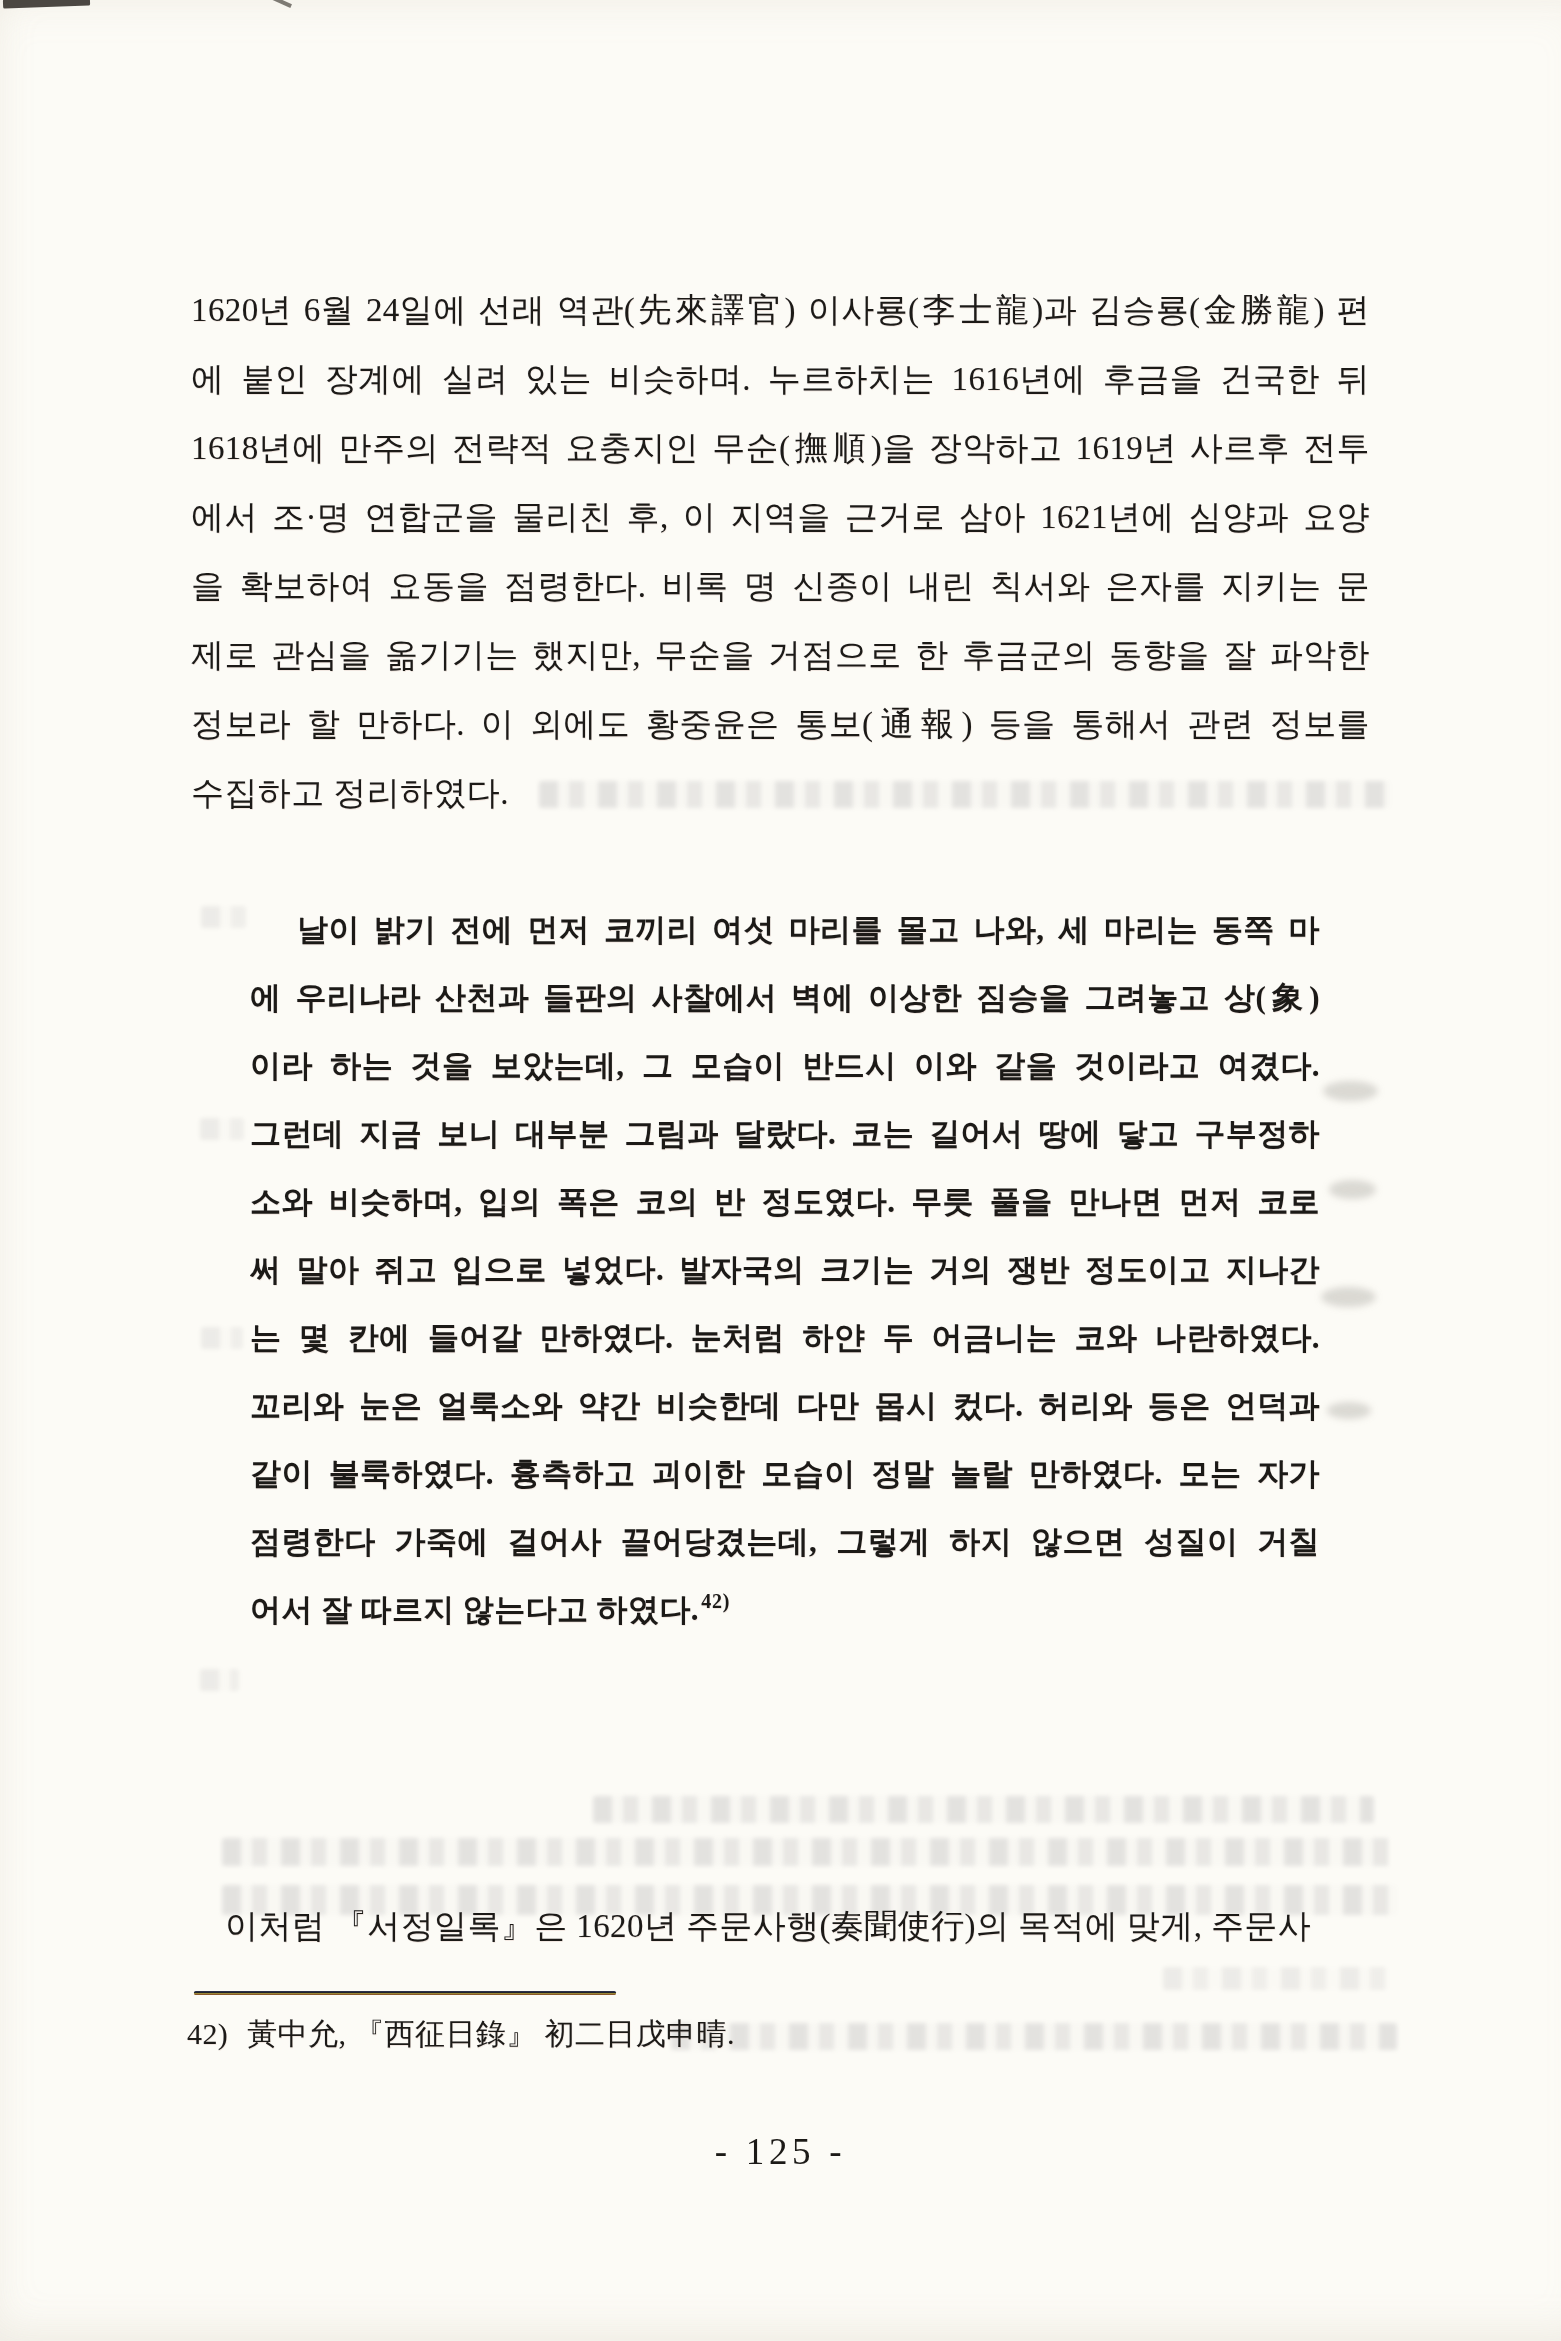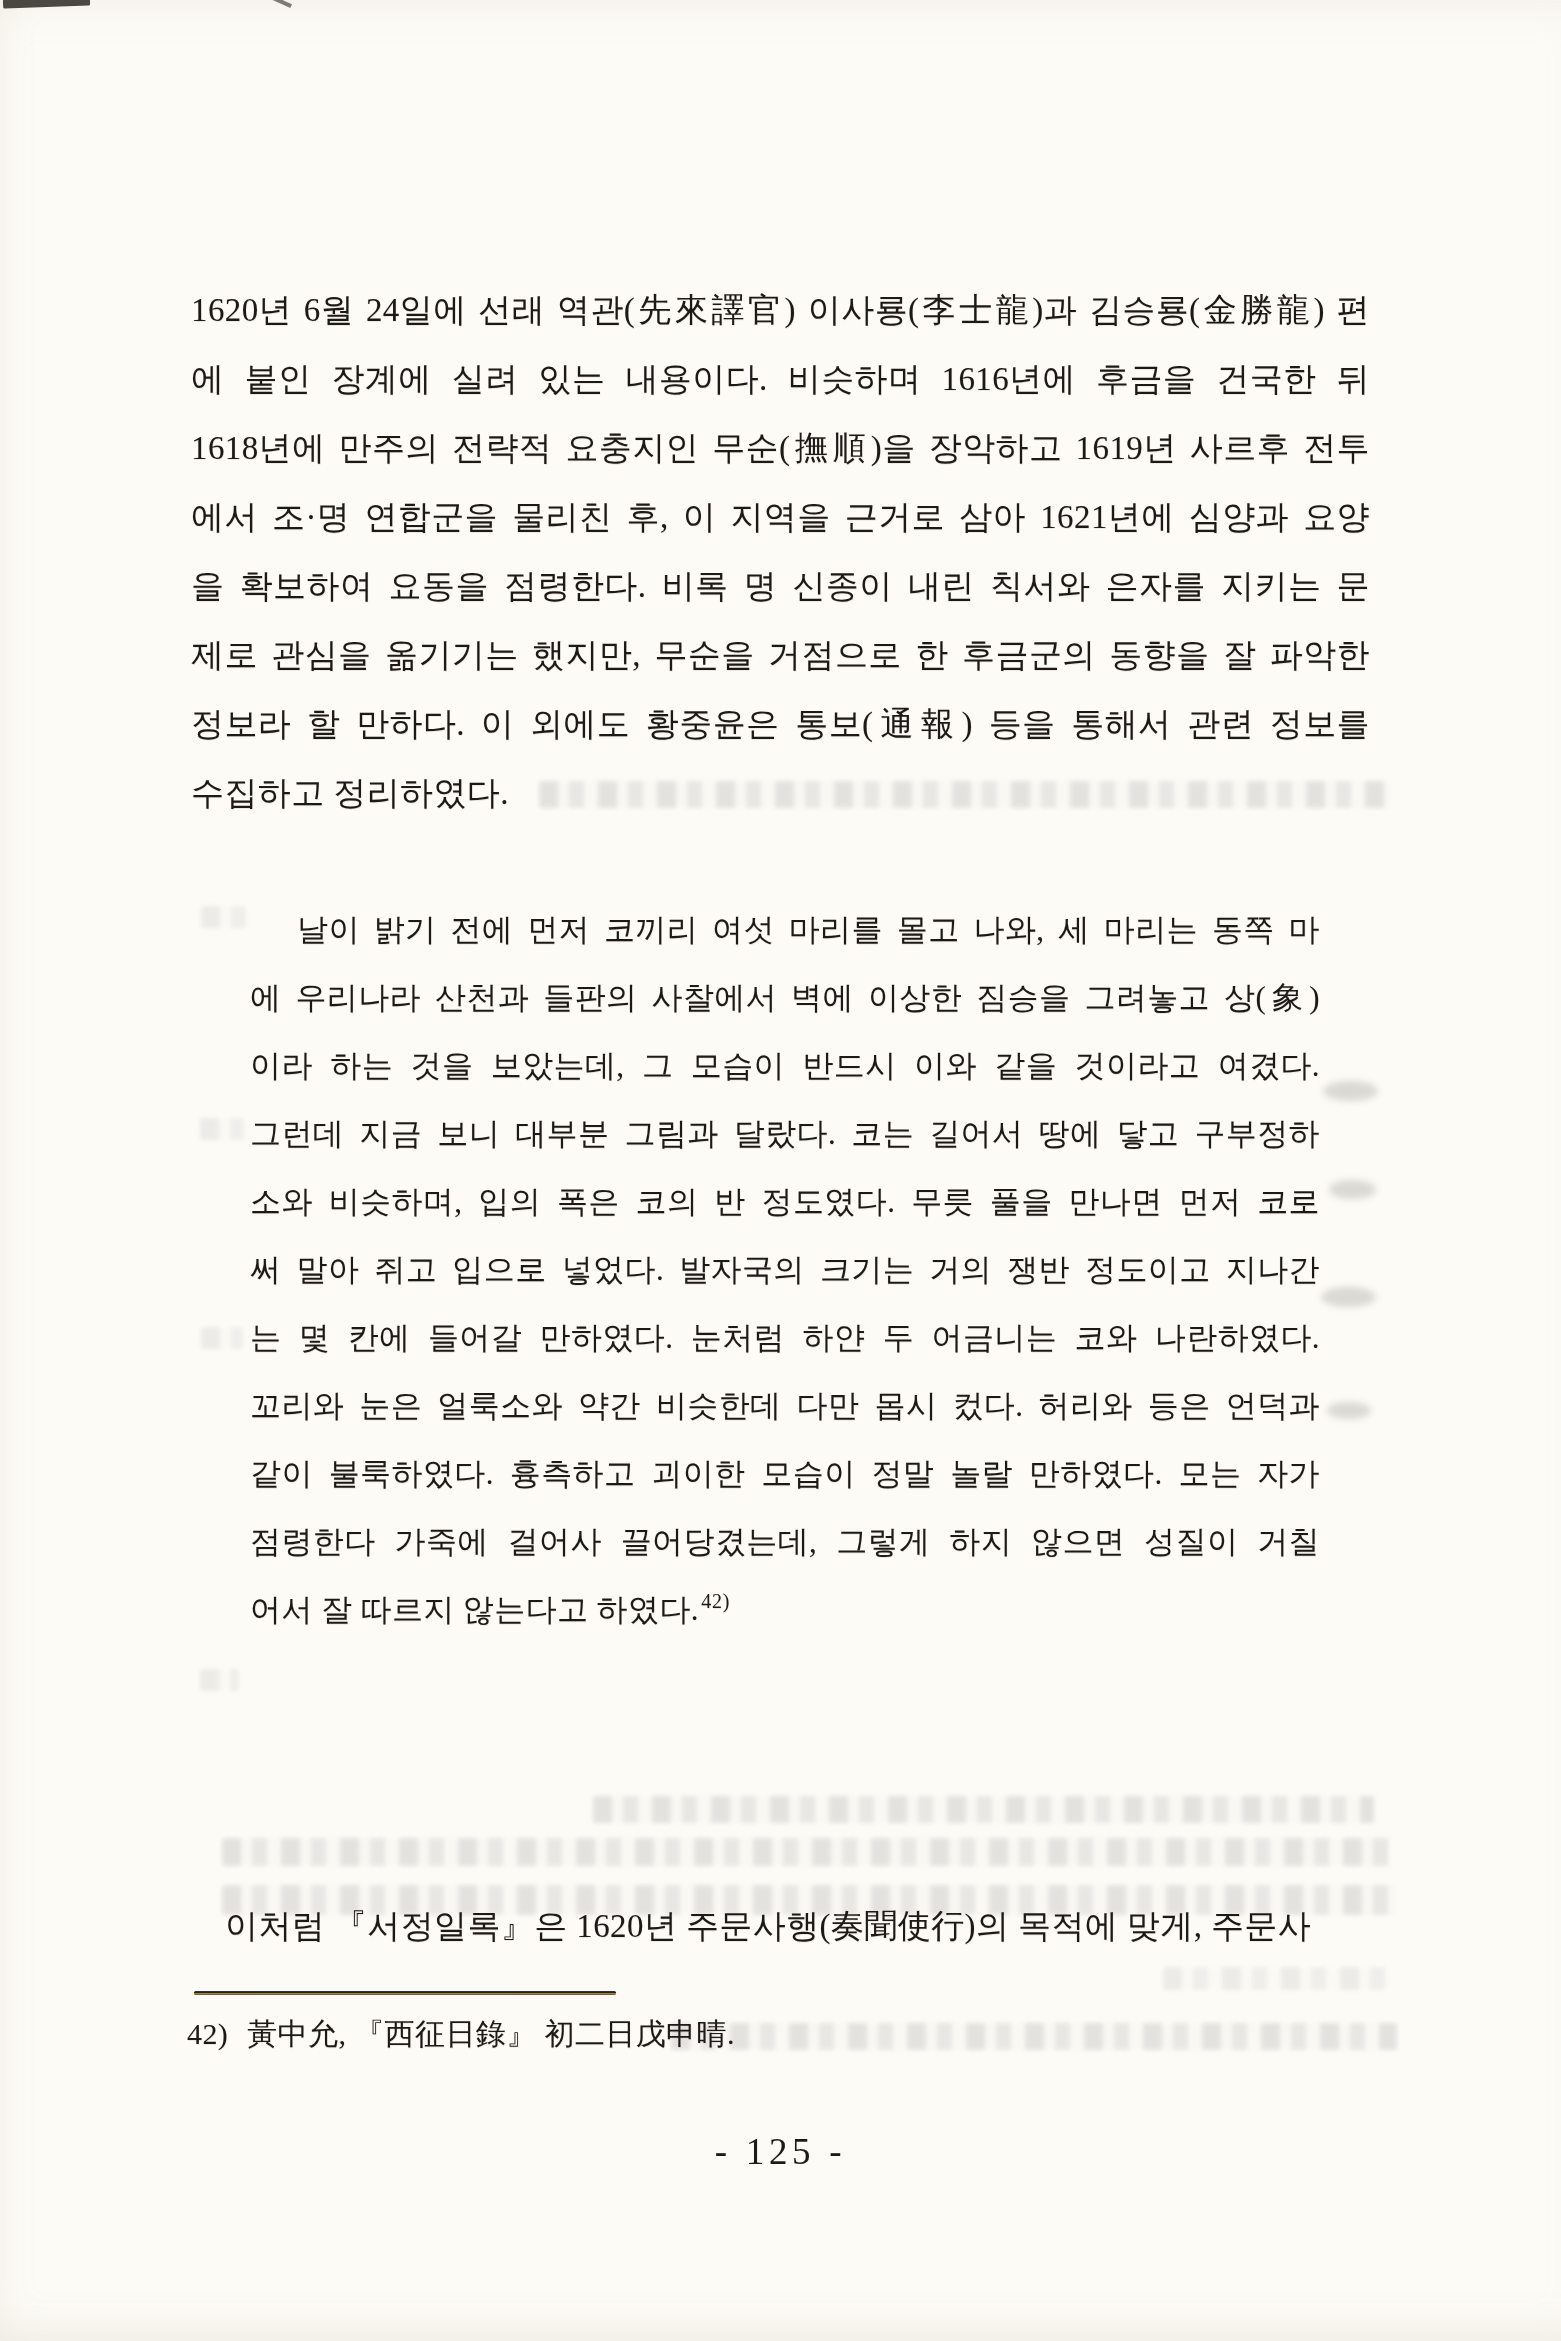--- a/index.html
+++ b/index.html
@@ -35,20 +35,21 @@
     line-height: 69px;
     letter-spacing: 0.4px;
   }
   .quote-block {
     left: 250px;
     top: 896px;
     width: 1070px;
     font-size: 31px;
     line-height: 68px;
     letter-spacing: 0.4px;
+    font-weight: bold;
   }
   .quote-block .line:first-child { text-indent: 47px; }
   .closing-par {
     left: 191px;
     top: 1892px;
     width: 1179px;
     font-size: 33px;
     line-height: 69px;
     letter-spacing: 0.4px;
     text-indent: 34px;
@@ -164,21 +165,21 @@
   <div class="ghost light" style="left:200px; top:1118px; width:44px; height:22px;"></div>
   <div class="ghost light" style="left:201px; top:1327px; width:42px; height:22px;"></div>
   <div class="ghost light" style="left:200px; top:1669px; width:39px; height:22px;"></div>
   <div class="smudge" style="left:1323px; top:1081px; width:55px; height:20px;"></div>
   <div class="smudge" style="left:1329px; top:1180px; width:47px; height:19px;"></div>
   <div class="smudge" style="left:1321px; top:1287px; width:55px; height:20px;"></div>
   <div class="smudge" style="left:1327px; top:1402px; width:44px; height:17px;"></div>
 
   <div class="text-block body-par">
       <div class="line">1620년 6월 24일에 선래 역관(先來譯官) 이사룡(李士龍)과 김승룡(金勝龍) 편</div>
-      <div class="line">에 붙인 장계에 실려 있는 내용이다. 비슷하며 1616년에 후금을 건국한 뒤</div>
+      <div class="line">에 붙인 장계에 실려 있는 비슷하며. 누르하치는 1616년에 후금을 건국한 뒤</div>
       <div class="line">1618년에 만주의 전략적 요충지인 무순(撫順)을 장악하고 1619년 사르후 전투</div>
       <div class="line">에서 조·명 연합군을 물리친 후, 이 지역을 근거로 삼아 1621년에 심양과 요양</div>
       <div class="line">을 확보하여 요동을 점령한다. 비록 명 신종이 내린 칙서와 은자를 지키는 문</div>
       <div class="line">제로 관심을 옮기기는 했지만, 무순을 거점으로 한 후금군의 동향을 잘 파악한</div>
       <div class="line">정보라 할 만하다. 이 외에도 황중윤은 통보(通報) 등을 통해서 관련 정보를</div>
       <div class="line line-last">수집하고 정리하였다.</div>
     </div>
 
   <div class="text-block quote-block">
       <div class="line">날이 밝기 전에 먼저 코끼리 여섯 마리를 몰고 나와, 세 마리는 동쪽 마</div>

